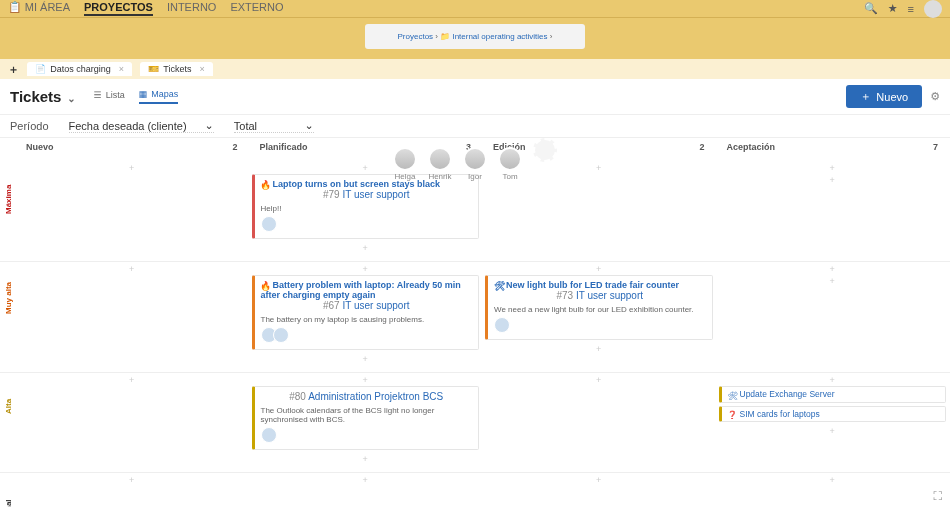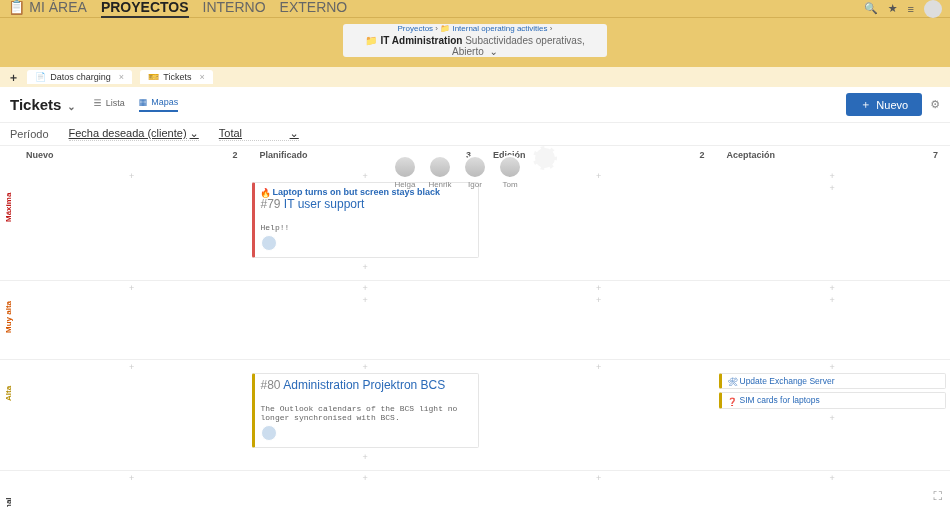--- a/index.html
+++ b/index.html
@@ -1,29 +1,29 @@
 <!DOCTYPE html>
 <html><head>
 <meta charset="utf-8">
 <style>
   * { box-sizing: border-box; margin: 0; padding: 0; }
   body { font-family: -apple-system, BlinkMacSystemFont, "Segoe UI", Arial, sans-serif; font-size: 11px; color: #333; background: #fff; width: 950px; }
   
   
   .topnav { display: flex; align-items: center; background: #eac96f; height: 18px; padding: 0 8px; border-bottom: 1px solid #d4b054; }
   .topnav .left { display: flex; gap: 14px; flex: 1; }
-  .topnav a { font-size: 14px; color: #666; text-decoration: none; cursor: pointer; }
+  .topnav a { font-size: 11px; color: #666; text-decoration: none; cursor: pointer; }
   .topnav a.active { color: #222; font-weight: bold; border-bottom: 2px solid #333; padding-bottom: 1px; }
   .topnav .icons { display: flex; gap: 10px; align-items: center; }
   .topnav .icons span { cursor: pointer; color: #555; }
   .avatar-top { width: 18px; height: 18px; border-radius: 50%; background: #ddd; display: inline-block; }
   
   
   .crumbrow { background: #eac96f; padding: 6px 0 10px 0; text-align: center; }
-  .crumb-pill { display: inline-block; background: #f3f3f3; border-radius: 3px; padding: 0 10px; width: 264px; }
+  .crumb-pill { display: inline-block; background: #f3f3f3; border-radius: 3px; padding: 8px 10px; width: 220px; }
   .crumb-line { font-size: 8px; color: #666; }
   .crumb-line a { color: #2a6ab8; cursor: pointer; }
   .crumb-title { font-size: 10px; margin-top: 2px; }
   .crumb-title b { color: #222; }
   .crumb-title span.sub { color: #666; }
   .chev { color: #555; margin-left: 3px; }
   
   
   .tabrow { display: flex; align-items: center; padding: 0 8px; height: 20px; background: #fbf0d2; gap: 8px; }
   .tabrow .plus { font-weight: bold; color: #333; cursor: pointer; }
@@ -38,21 +38,21 @@
   .view-tabs { display: flex; margin-left: 18px; gap: 14px; }
   .view-tab { font-size: 9px; color: #666; display: flex; align-items: center; gap: 4px; cursor: pointer; padding-bottom: 3px; }
   .view-tab.active { color: #2a6ab8; border-bottom: 2px solid #2a6ab8; }
   .spacer { flex: 1; }
   .btn-new { background: #2a6ab8; color: #fff; border-radius: 3px; padding: 4px 14px; font-size: 11px; cursor: pointer; display: flex; align-items: center; gap: 5px; }
   .filter-icon { margin-left: 8px; color: #888; cursor: pointer; }
   
   
   .filterrow { display: flex; align-items: center; padding: 4px 10px; border-bottom: 1px solid #eee; gap: 20px; }
   .filterrow .fld { font-size: 11px; color: #555; }
-  .select-wrap { display: flex; align-items: flex-start; gap: 3px; border-bottom: 1px dotted #ccc; cursor: pointer; text-decoration: underline; }
+  .select-wrap { display: flex; align-items: center; gap: 18px; border-bottom: 1px dotted #ccc; cursor: pointer; }
   .select-wrap.wide { width: 80px; }
   
   
   .avarow { text-align: center; padding-bottom: 2px; position: relative; top: -16px; height: 0; }
   .avarow .person { display: inline-block; text-align: center; margin: 16px 4px; }
   .avarow .circ { width: 24px; height: 24px; border-radius: 50%; background: linear-gradient(#ddd,#bbb); border: 2px solid #fff; margin: 0 auto; }
   .avarow .name { font-size: 8px; color: #888; margin-top: 1px; }
   
   
   .board { display: flex; padding: 0 4px 6px 4px; }
@@ -63,23 +63,23 @@
   .rowlabel.r2 { color: #b38b00; }
   .rowlabel.r3 { color: #333; }
   
   .columns { flex: 1; display: grid; grid-template-columns: repeat(4, 1fr); gap: 6px; }
   .col-hdr { display: flex; justify-content: space-between; padding: 2px 8px; font-size: 9px; color: #555; font-weight: 600; border-bottom: 1px solid transparent; }
   
   .cell { min-height: 12px; padding: 1px 0; }
   
   .card { background: #fff; border: 1px solid #e5e5e5; border-left: 3px solid; border-radius: 2px; padding: 4px 6px; margin-bottom: 3px; cursor: pointer; }
   .card .ttl { font-size: 9px; color: #2a6ab8; font-weight: 600; }
-  .card .meta { font-size: 12px; color: #888; }
+  .card .meta { font-size: 10px; color: #888; text-align: center; }
   .card .meta a { color: #2a6ab8; }
-  .card .body { font-size: 8px; color: #666; margin-top: 12px; font-family: Liberation Mono, monospace; }
+  .card .body { font-size: 8px; color: #666; margin-top: 4px; }
   .card .avs { margin-top: 3px; }
   .card .avs .mini { width: 16px; height: 16px; border-radius: 50%; background: #cde; display: inline-block; margin-right: -4px; border: 1px solid #fff; }
   .addline-full { text-align: center; color: #ccc; font-size: 9px; cursor: pointer; padding: 1px; }
   
   .card.compact { padding: 2px 6px; }
   .card.compact .ttl { font-size: 8.5px; font-weight: normal; white-space: nowrap; overflow: hidden; text-overflow: ellipsis; }
   
   .prio-ico { display: inline-block; width: 9px; height: 9px; margin-right: 3px; vertical-align: middle; }
   
   .row-sep { border-top: 1px solid #eee; }
@@ -104,25 +104,20 @@
   </div>
 </div>
 
 <div class="crumbrow">
   <div class="crumb-pill">
     <div class="crumb-line">
       <a>Proyectos</a>
       <span> › </span>
       <span>📁 </span><a>Internal operating activities</a>
       <span> › </span>
-    </div>
-    <div class="crumb-title">
-      <span>📁 </span><b>IT Administration</b>
-      <span class="sub"> <span>Subactividades operativas, Abierto</span></span>
-      <span class="chev">⌄</span>
     </div>
   </div>
 </div>
 
 <div class="tabrow">
   <span class="plus">＋</span>
   <div class="tab">
     <span>📄</span>
     <span>Datos charging</span>
     <span class="x">×</span>
@@ -229,24 +224,36 @@
     <div class="board row-sep" style="min-height: 72px;">
       <div class="rowlabel-col">
         <div class="rowlabel r1" style="height: 72px;">Muy alta</div>
       </div>
       <div class="columns">
         <div class="cell">
           <div class="addline-full">+</div>
         </div>
         <div class="cell">
           <div class="addline-full">+</div>
-          <div class="addline-full">+</div>
-        </div>
-        <div class="cell">
-          <div class="addline-full">+</div>
+          <div class="card" style="border-left-color: rgb(230, 126, 34);">
+            <div class="ttl"><span class="prio-ico">🔥</span>Battery problem with laptop: Already 50 min after charging empty again</div>
+            <div class="meta">#67  <a>IT user support</a></div>
+            <div class="body">The battery on my laptop is causing problems.</div>
+            <div class="avs"><span class="mini"></span><span class="mini"></span></div>
+          </div>
+          <div class="addline-full">+</div>
+        </div>
+        <div class="cell">
+          <div class="addline-full">+</div>
+          <div class="card" style="border-left-color: rgb(230, 126, 34);">
+            <div class="ttl"><span class="prio-ico">🛠</span>New light bulb for LED trade fair counter</div>
+            <div class="meta">#73  <a>IT user support</a></div>
+            <div class="body">We need a new light bulb for our LED exhibition counter.</div>
+            <div class="avs"><span class="mini"></span></div>
+          </div>
           <div class="addline-full">+</div>
         </div>
         <div class="cell">
           <div class="addline-full">+</div>
           <div class="addline-full">+</div>
         </div>
       </div>
     </div>
     <div class="board row-sep" style="min-height: 66px;">
       <div class="rowlabel-col">

